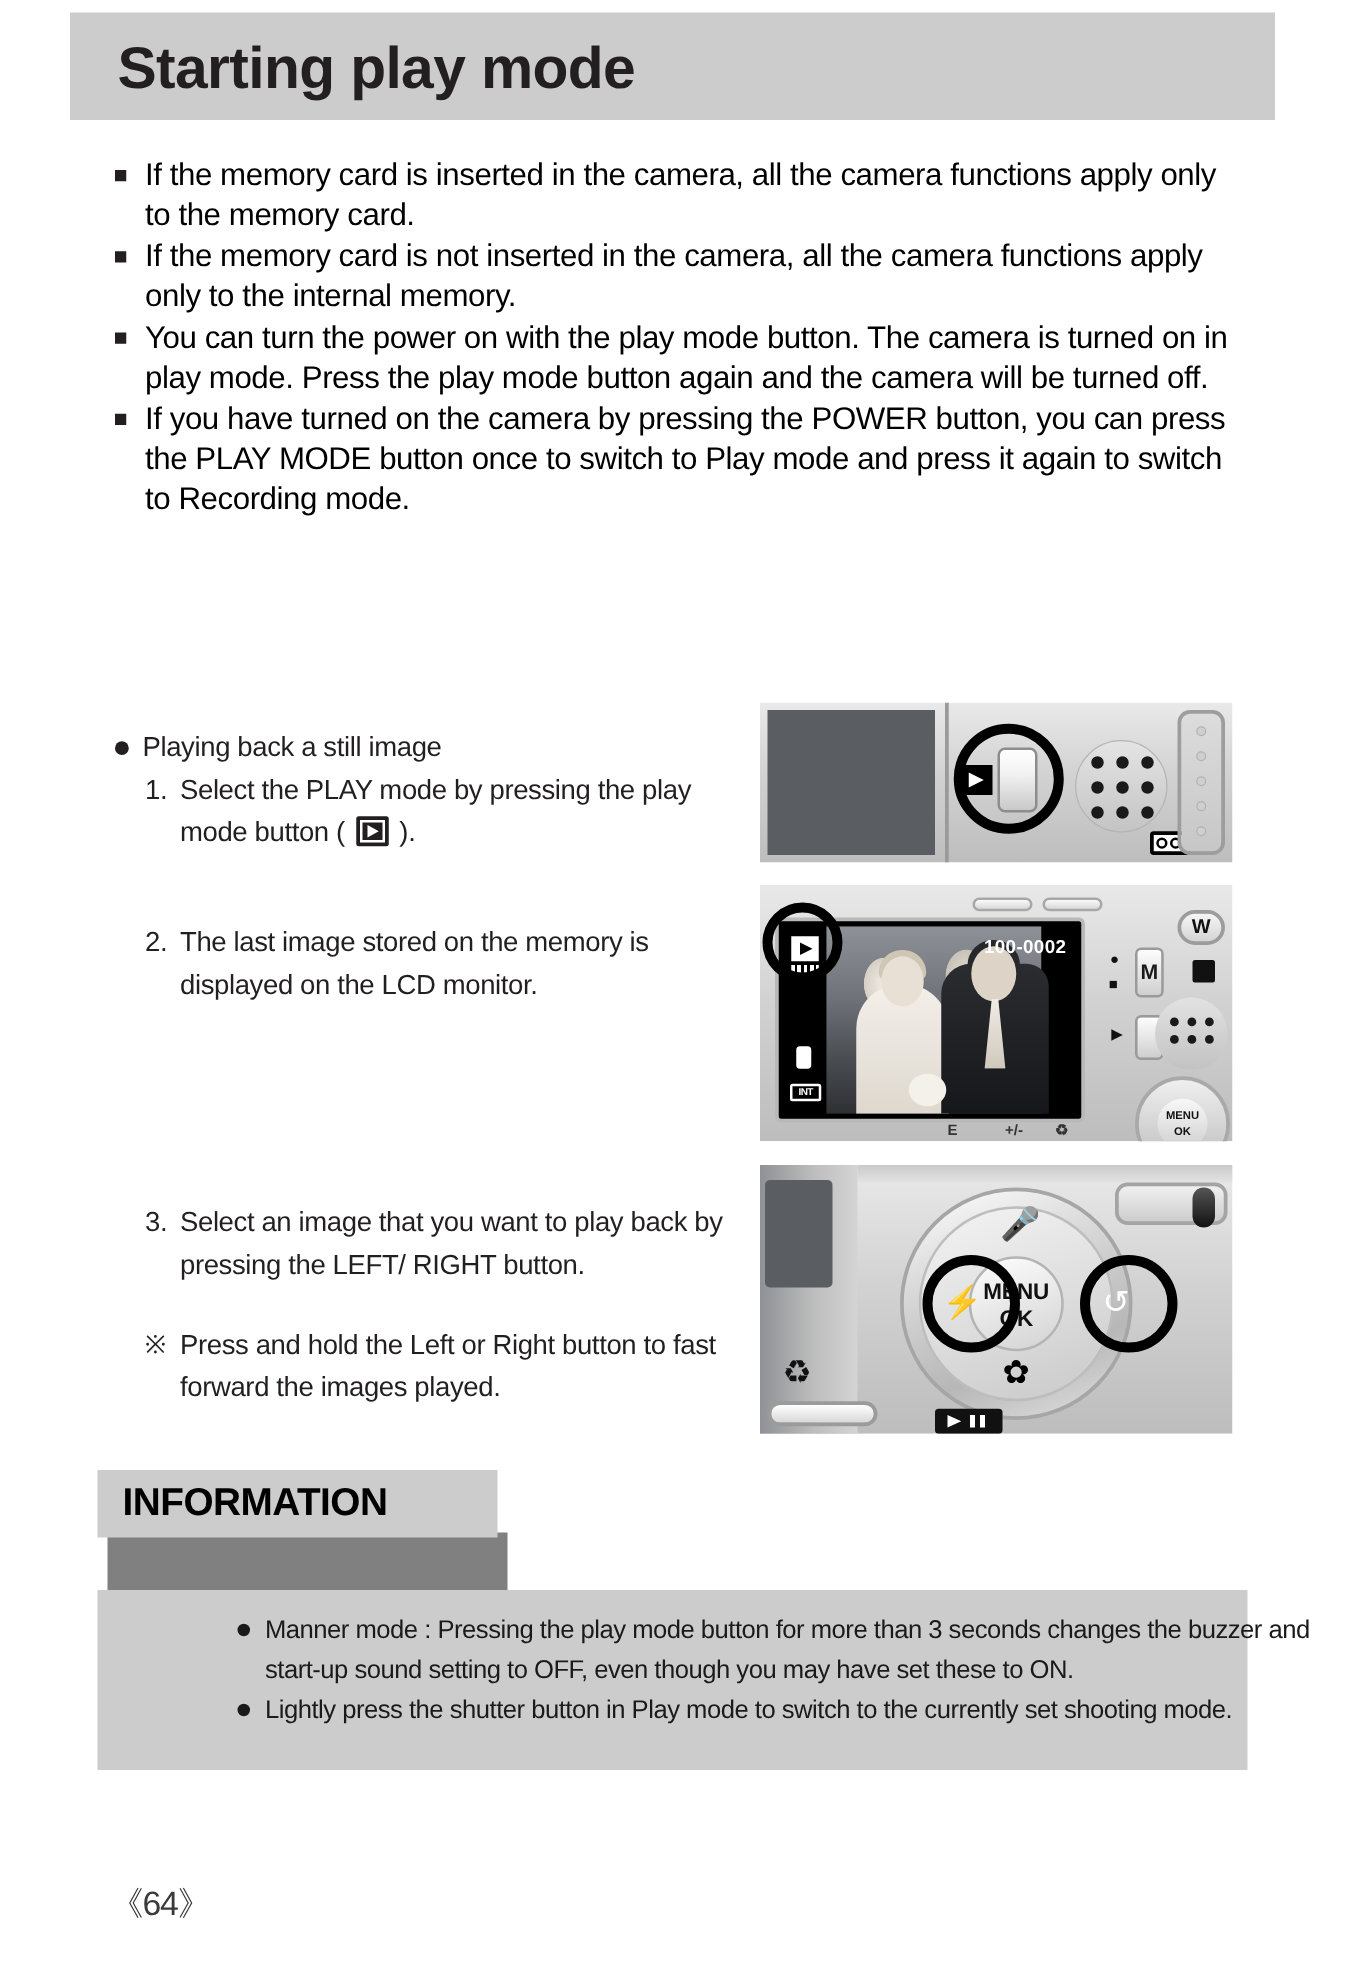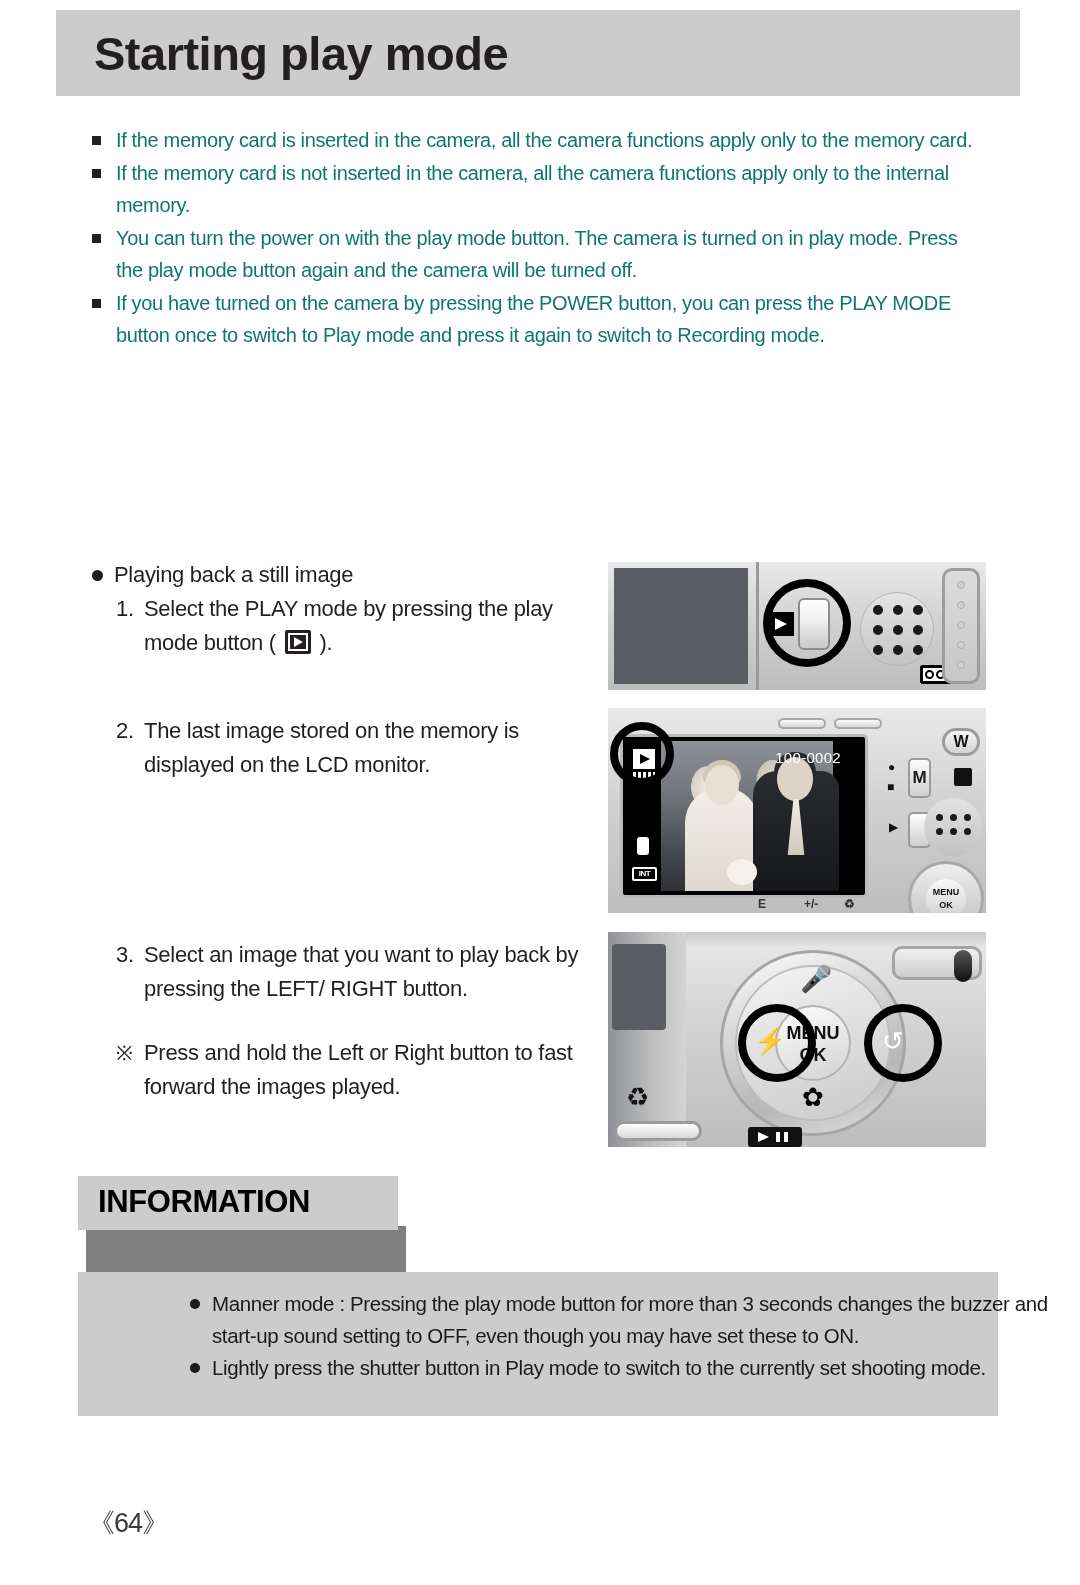--- a/index.html
+++ b/index.html
@@ -40,24 +40,24 @@
   #notes-list {
     position: absolute;
     left: 88px;
     top: 124px;
     width: 900px;
   }
   .note-item {
     position: relative;
     padding-left: 28px;
     margin-bottom: 1px;
-    font-size: 20px;
+    font-size: 25px;
     line-height: 32px;
     letter-spacing: -0.35px;
-    color: #0f766e;
+    color: #000000;
   }
   .note-item .sq-bullet {
     position: absolute;
     left: 4px;
     top: 12px;
     width: 9px;
     height: 9px;
     background: #231f20;
   }
 
@@ -67,20 +67,21 @@
     left: 88px;
     top: 558px;
     width: 500px;
   }
   .round-head {
     position: relative;
     padding-left: 26px;
     font-size: 22px;
     line-height: 34px;
     letter-spacing: -0.3px;
+    margin-top: 23px;
   }
   .round-head .dot-bullet {
     position: absolute;
     left: 4px;
     top: 12px;
     width: 11px;
     height: 11px;
     border-radius: 50%;
     background: #231f20;
   }
@@ -322,24 +323,24 @@
   }
   #photo-lcd .bouquet {
     position: absolute;
     left: 66px; bottom: 6px;
     width: 30px; height: 26px;
     border-radius: 50%;
     background: #f4f1ea;
   }
   #photo-lcd .file-no {
     position: absolute;
-    right: 20px; top: 8px;
+    right: 8px; top: 8px;
     color: #ffffff;
     font-size: 15px;
-    font-weight: normal;
+    font-weight: bold;
     letter-spacing: 0.3px;
   }
   #photo-lcd .osd-left {
     position: absolute;
     left: 0; top: 0;
     width: 34px; height: 100%;
     background: #000;
   }
   #photo-lcd .osd-play {
     position: absolute;

